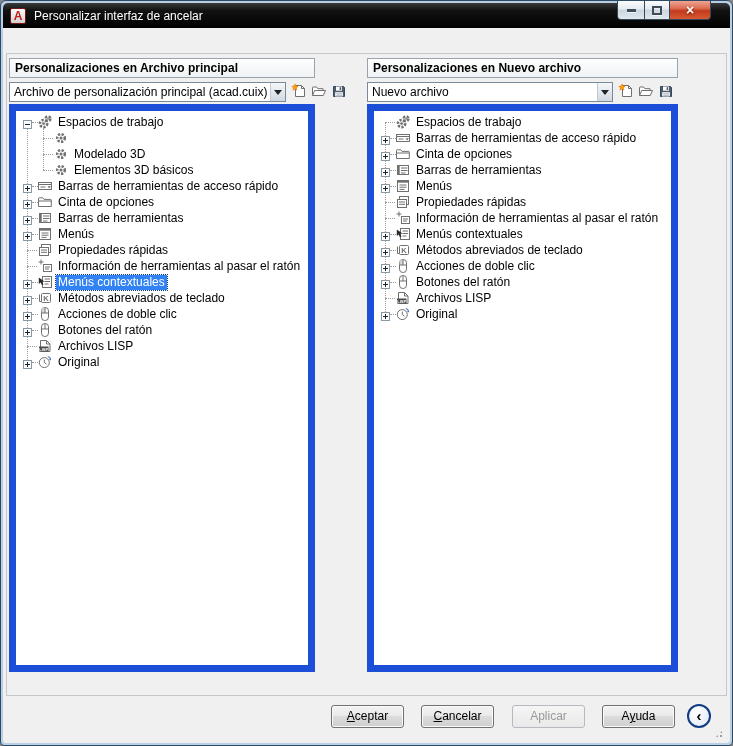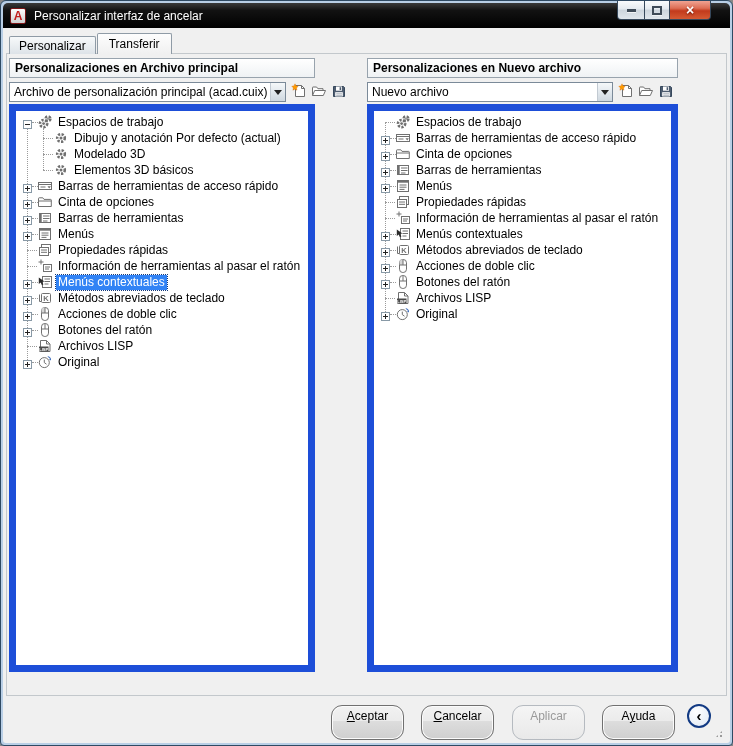--- a/index.html
+++ b/index.html
@@ -89,22 +89,22 @@
   .row.lvl1 .label{left:56px;}
   .label.selected{color:#fff;outline:1px dotted #10377c;}
   .expander{position:absolute;left:7px;top:4px;width:9px;height:9px;z-index:2;}
   .stub{position:absolute;top:8px;border-top:1px dotted #9b9b9b;}
   .guide{position:absolute;width:0;border-left:1px dotted #9b9b9b;z-index:1;}
   .status{position:absolute;bottom:2px;height:15px;line-height:15px;font-size:12px;white-space:nowrap;}
   .status.sleft{left:2px;}
   .status.sright{left:360px;}
   
   .fbtn{
-    position:absolute;top:677px;width:73px;height:35px;
-    border:1px solid #707070;border-radius:11px;
+    position:absolute;top:677px;width:73px;height:23px;
+    border:1px solid #707070;border-radius:3px;
     background:linear-gradient(180deg,#f2f2f2 0%,#ebebeb 45%,#dddddd 46%,#cfcfcf 100%);
     box-shadow:inset 0 0 0 1px #fbfbfb;
     font-size:12px;text-align:center;line-height:21px;
   }
   .fbtn.disabled{
     color:#9a9a9a;border-color:#b5bac0;box-shadow:none;
     background:linear-gradient(180deg,#f5f5f5,#e9e9e9);
   }
   .roundbtn{
     position:absolute;left:684px;top:676px;width:24px;height:24px;border-radius:50%;
@@ -132,24 +132,20 @@
       </div>
     <div class="wb max">
         <span class="glyph-max"></span>
       </div>
     <div class="wb close">
         <span class="glyph-close">×</span>
       </div>
   </div>
 
   <div class="body">
-    <div class="tabs">
-      <div class="tab" id="tab-0">Personalizar</div>
-      <div class="tab active" id="tab-1">Transferir</div>
-    </div>
 
     <div class="tabpage">
 
       <div class="panel" style="left:2px;width:306px;">
         <div class="grouphead">Personalizaciones en Archivo principal</div>
         <div class="comborow" id="comborow-left">
           <div class="combo">
             <span class="combo-text">Archivo de personalización principal (acad.cuix)</span>
             <span class="combo-arrow"></span>
           </div>
@@ -194,21 +190,20 @@
                     <circle cx="6.6" cy="9.6" r="1.4" fill="#707070"></circle>
                   </svg></span>
                 <span class="label">Espacios de trabajo</span>
               </div>
               <div class="row lvl1">
                 <span class="stub" style="left:27px;width:10px;"></span>
                 <span class="icon"><svg width="16" height="16" viewBox="0 0 16 16">
                     <circle cx="8" cy="8" r="3.8" fill="none" stroke="#707070" stroke-width="2.6" stroke-dasharray="2.2 1.4"></circle>
                     <circle cx="8" cy="8" r="1.5" fill="#707070"></circle>
                   </svg></span>
-                <span class="label">Dibujo y anotación Por defecto (actual)</span>
               </div>
               <div class="row lvl1">
                 <span class="stub" style="left:27px;width:10px;"></span>
                 <span class="icon"><svg width="16" height="16" viewBox="0 0 16 16">
                     <circle cx="8" cy="8" r="3.8" fill="none" stroke="#707070" stroke-width="2.6" stroke-dasharray="2.2 1.4"></circle>
                     <circle cx="8" cy="8" r="1.5" fill="#707070"></circle>
                   </svg></span>
                 <span class="label">Modelado 3D</span>
               </div>
               <div class="row lvl1">

